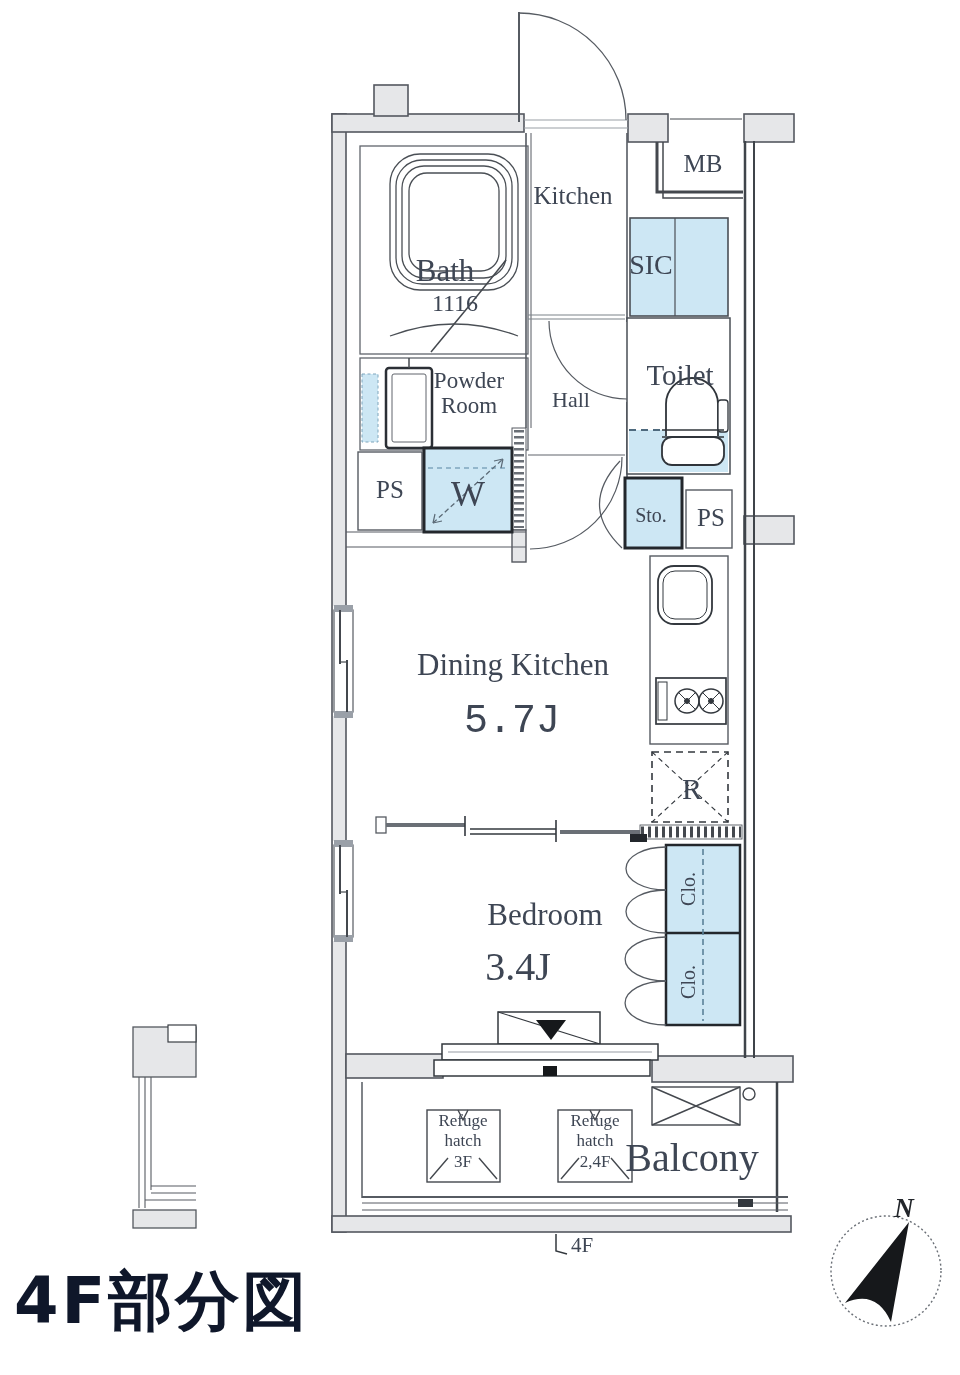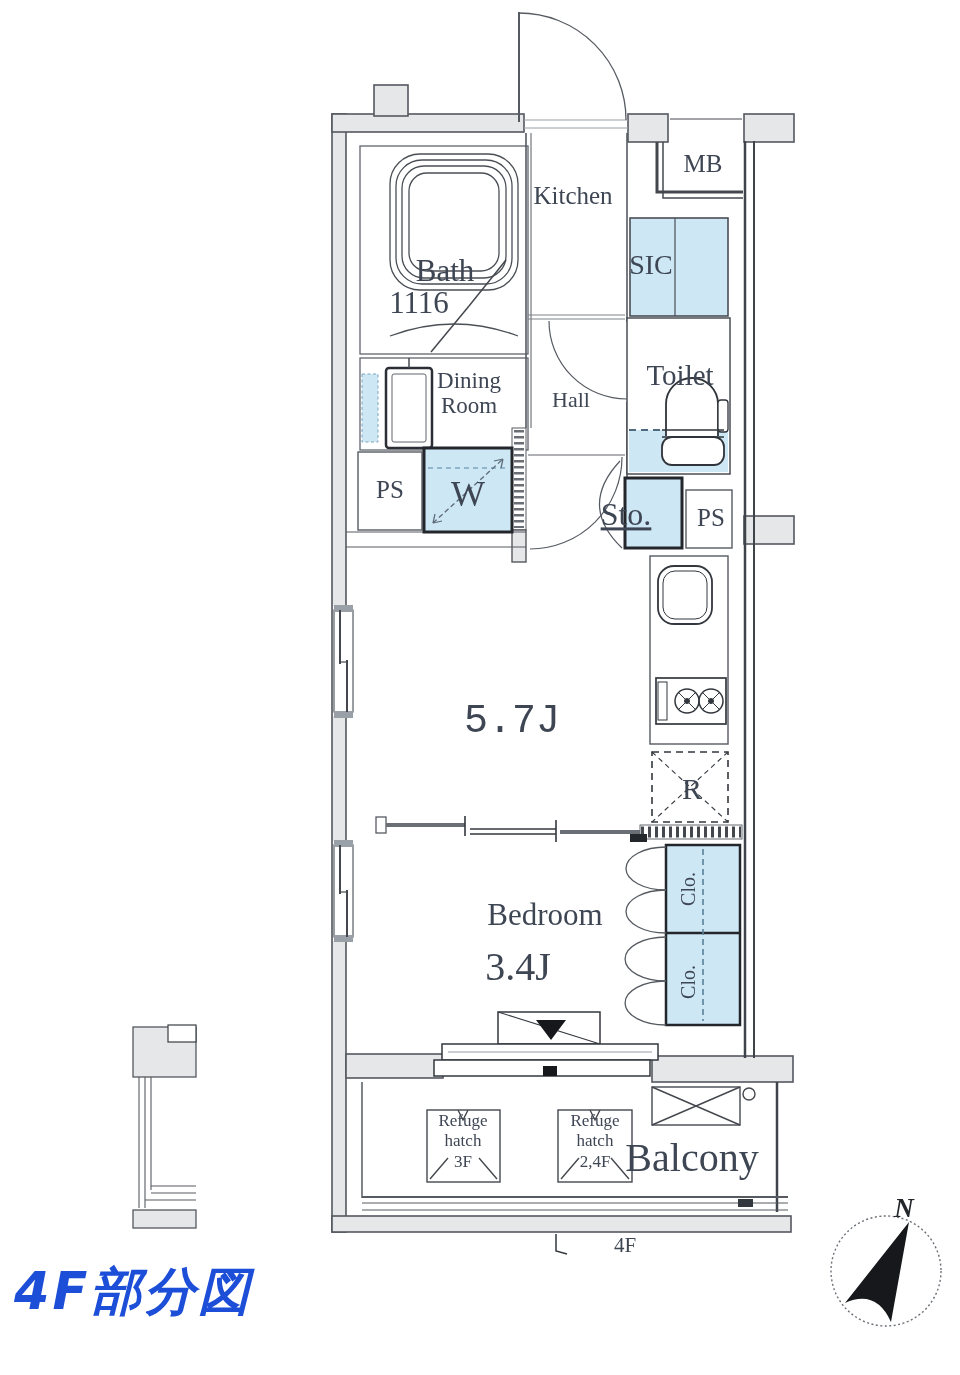--- a/index.html
+++ b/index.html
@@ -5,21 +5,21 @@
   html,body{margin:0;padding:0;background:#ffffff;}
   #stage{position:relative;width:960px;height:1375px;background:#ffffff;overflow:hidden;
          font-family:"Liberation Serif","DejaVu Serif",serif;}
   #plan-svg{position:absolute;left:0;top:0;}
   .lb{position:absolute;transform:translate(-50%,-50%);color:#3e4654;white-space:nowrap;
       text-align:center;line-height:1.1;font-family:"Liberation Serif","DejaVu Serif",serif;}
   .lb.rot{transform:translate(-50%,-50%) rotate(-90deg);}
   .lb.multi span{display:block;}
   #caption{position:absolute;transform:none;left:14px;top:1258px;
            font-family:"DejaVu Sans","Liberation Sans",sans-serif;
-           font-weight:600;font-size:51px;color:#1d4ed8;letter-spacing:3px;white-space:nowrap;font-style:italic;}
+           font-weight:600;font-size:64px;color:#0f172a;letter-spacing:3px;white-space:nowrap;}
   #north-label{font-style:italic;font-weight:bold;color:#23262b;}
 </style>
 </head>
 <body>
 
 <div id="stage">
 
 <svg id="plan-svg" width="960" height="1375" viewBox="0 0 960 1375">
 
   <g fill="#e6e7e9" stroke="#54585f" stroke-width="1.6">
@@ -248,46 +248,47 @@
 
   <g>
     <circle cx="886" cy="1271" r="55" fill="none" stroke="#6a6f76" stroke-width="1.4" stroke-dasharray="2,2.5"></circle>
     <path d="M 909,1222 L 845,1303 Q 876,1289 891,1322 Z" fill="#16181b"></path>
   </g>
 </svg>
 
 <div class="lb" style="left:573px;top:196px;font-size:25px;">Kitchen</div>
 <div class="lb" style="left:703px;top:164px;font-size:25px;">MB</div>
 <div class="lb" style="left:445px;top:271px;font-size:31px;">Bath</div>
-<div class="lb" style="left:419px;top:303px;font-size:31px;">1116</div>
+<div class="lb" style="left:455px;top:303px;font-size:24px;">1116</div>
 <div class="lb" style="left:651px;top:265px;font-size:28px;">SIC</div>
 <div class="lb" style="left:680px;top:352px;font-size:29px;margin-top:24px;">Toilet</div>
-<div class="lb" style="left:469px;top:381px;font-size:23px;">Dining</div>
+<div class="lb" style="left:469px;top:381px;font-size:23px;">Powder</div>
 <div class="lb" style="left:469px;top:406px;font-size:23px;">Room</div>
 <div class="lb" style="left:571px;top:400px;font-size:22px;">Hall</div>
 <div class="lb" style="left:390px;top:490px;font-size:25px;">PS</div>
 <div class="lb" style="left:468px;top:495px;font-size:36px;">W</div>
-<div class="lb" style="left:626px;top:515px;font-size:32px;text-decoration:underline;">Sto.</div>
+<div class="lb" style="left:651px;top:515px;font-size:20px;">Sto.</div>
 <div class="lb" style="left:711px;top:518px;font-size:25px;">PS</div>
+<div class="lb" style="left:513px;top:665px;font-size:31px;">Dining Kitchen</div>
 <div class="lb" style="left:512px;top:722px;font-size:40px;font-family:Liberation Mono, monospace;">5.7J</div>
 <div class="lb" style="left:692px;top:788px;font-size:30px;">R</div>
 <div class="lb" style="left:521px;top:915px;font-size:31px;margin-left:24px;">Bedroom</div>
 <div class="lb" style="left:518px;top:967px;font-size:40px;">3.4J</div>
 <div class="lb rot" style="left:688px;top:889px;font-size:20px;">Clo.</div>
 <div class="lb rot" style="left:688px;top:982px;font-size:20px;">Clo.</div>
 <div class="lb" style="left:692px;top:1158px;font-size:40px;">Balcony</div>
 
 <div class="lb multi" style="left:463px;top:1142px;font-size:17px;line-height:1.2;">
   <span>Refuge</span>
   <span>hatch</span>
   <span>3F</span>
 </div>
 <div class="lb multi" style="left:595px;top:1142px;font-size:17px;line-height:1.2;">
   <span>Refuge</span>
   <span>hatch</span>
   <span>2,4F</span>
 </div>
 
-<div class="lb" style="left:582px;top:1246px;font-size:21px;margin-left:43px;">4F</div>
+<div class="lb" style="left:582px;top:1246px;font-size:21px;">4F</div>
 <div class="lb" id="north-label" style="left:904px;top:1209px;font-size:27px;">N</div>
 <div id="caption">4F部分図</div>
 
 </div>
 
 </body></html>

